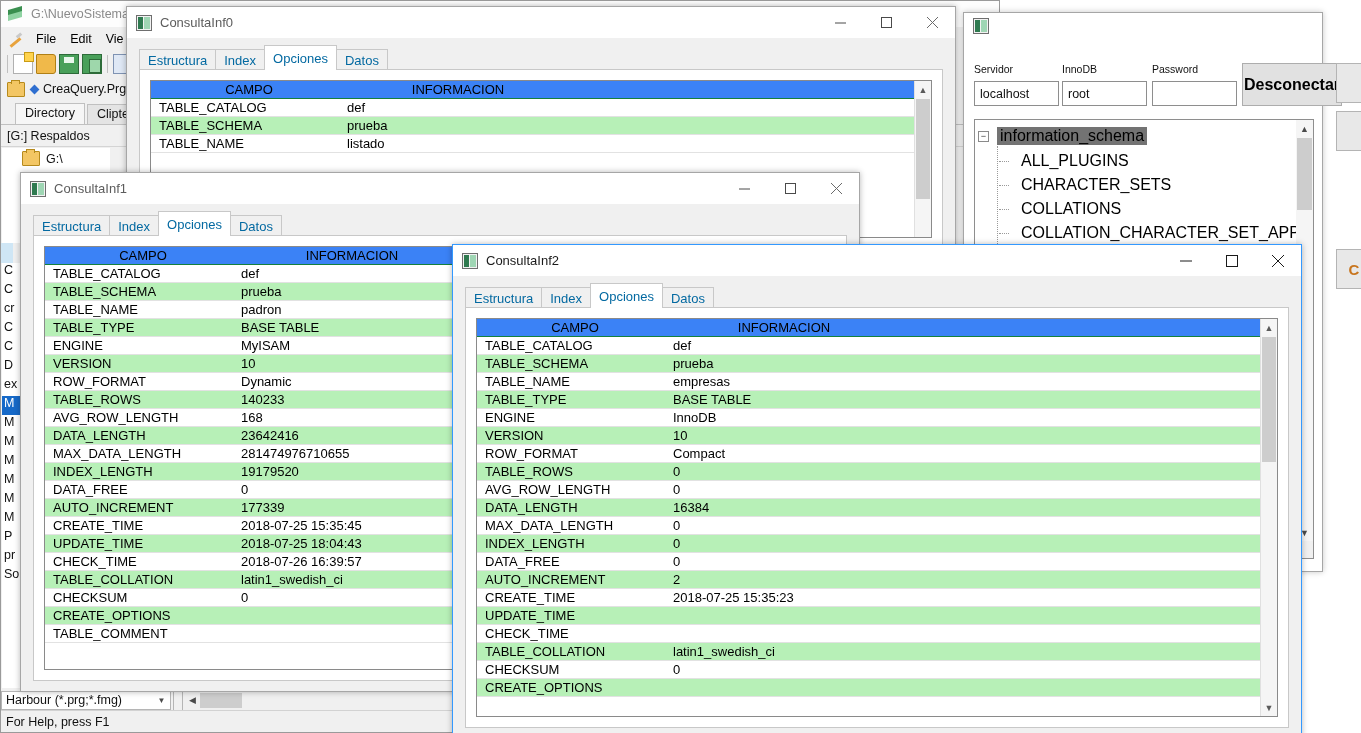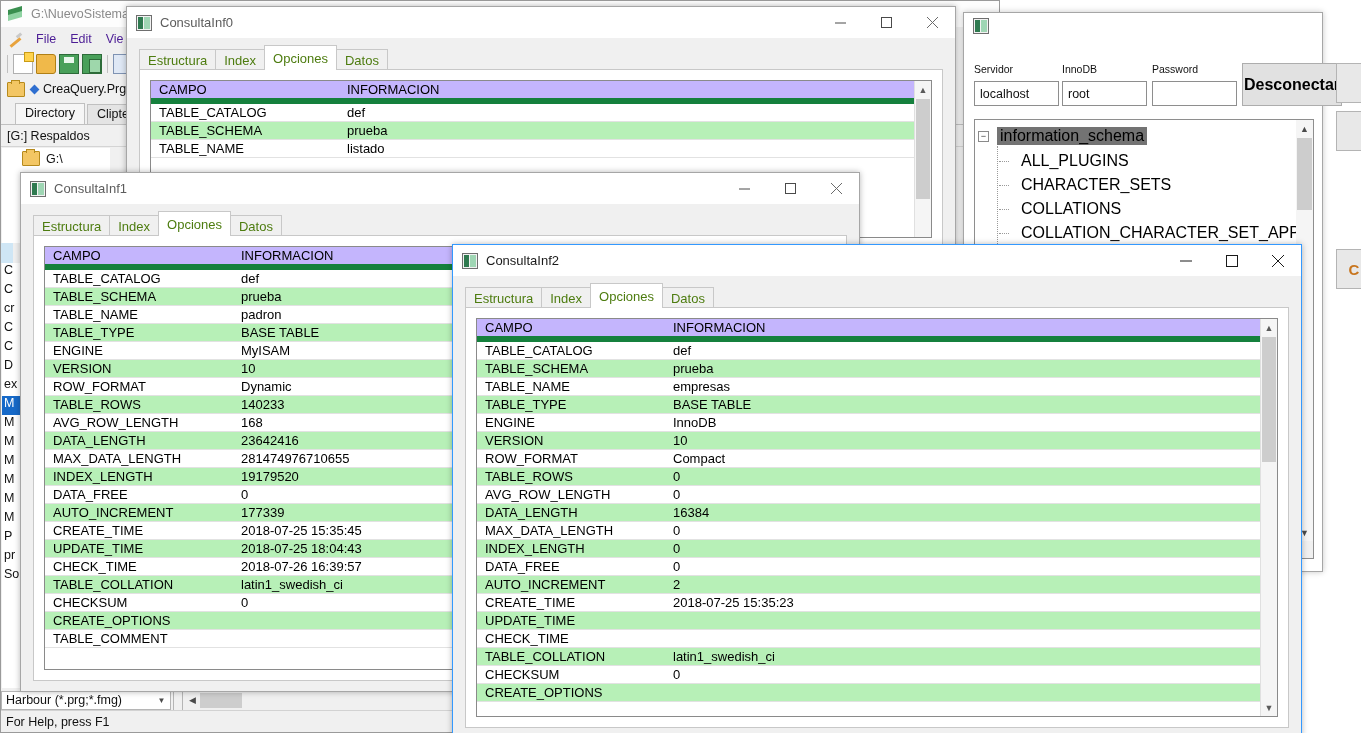--- a/index.html
+++ b/index.html
@@ -49,21 +49,21 @@
   .clientarea { background: #f0f0f0; position:absolute; left:0; right:0; top:31px; bottom:0; }
 
   
   .tabstrip {
     position:absolute; left:12px; top:8px; right:12px; height:24px;
     display:flex; align-items:flex-end;
   }
   .tab {
     height: 21px; padding: 0 8px;
     background:#f0f0f0; border:1px solid #c8c8c8; border-bottom:none;
-    font-size: 13px; color:#4d7c0f;
+    font-size: 13px; color:#0369a1;
     display:flex; align-items:center; margin-right:-1px;
   }
   .tab.selected {
     height: 25px; background:#ffffff; position:relative; z-index:3;
     border-color:#c8c8c8;
   }
   .tabpanel {
     position:absolute; left:12px; right:12px; top:31px; bottom:10px;
     background:#ffffff; border:1px solid #c8c8c8;
   }
@@ -73,21 +73,21 @@
     position:absolute; left:10px; right:10px; top:10px; bottom:10px;
     border:1px solid #8a8a8a; background:#fff; overflow:hidden;
   }
   .gtable { width:100%; border-collapse: collapse; table-layout: fixed; }
   .gtable td {
     font-size: 13px; color:#000; padding: 1px 0 1px 8px;
     border-bottom: 1px solid #e2e2e2;
     white-space: nowrap; overflow: hidden;
   }
   .gtable tr.hl td { background: #b7f0b7; }
-  .gtable tr.hdr td { background:#c4b5fd; border-bottom: 6px solid #15803d; }
+  .gtable tr.hdr td { background:#3b82f6; border-bottom: 1px solid #15803d; text-align: center; }
   .col-c { width: 188px; }
   .col-i { width: 230px; }
   .col-x { width: auto; }
 
   
   .vsb {
     position:absolute; top:0; right:0; width:17px; bottom:0;
     background:#f5f5f5; border-left:1px solid #e0e0e0;
   }
   .vsb .arr {
@@ -101,21 +101,21 @@
          border:1px solid #9a9a9a; }
   #ide .ide-title { height:26px; background:#fdfdfd; display:flex; align-items:center; }
   .ide-logo { width:18px; height:16px; margin:0 6px 0 6px; position:relative; flex:0 0 auto;}
   .ide-logo::before{content:"";position:absolute;left:1px;top:2px;width:14px;height:6px;background:#3a8f4f;transform:skewY(-16deg);}
   .ide-logo::after{content:"";position:absolute;left:1px;top:7px;width:14px;height:6px;background:#8fd3a2;transform:skewY(-16deg);}
   .ide-title-text{font-size:12.5px;color:#8a8a8a;}
   .menubar { height:24px; display:flex; align-items:center; padding-left:6px; background:#f0f0f0;}
   .menu-pencil{width:16px;height:16px;position:relative;margin-right:6px;}
   .menu-pencil::before{content:"";position:absolute;left:2px;top:10px;width:13px;height:3px;background:#e8a33d;transform:rotate(-40deg);}
   .menu-pencil::after{content:"";position:absolute;left:9px;top:3px;width:6px;height:3px;background:#c9c9c9;transform:rotate(-40deg);}
-  .menu-item{font-size:12.5px;color:#4c1d95;padding:2px 7px;}
+  .menu-item{font-size:12.5px;color:#000000;padding:2px 7px;}
   .toolbar{height:26px;background:#f0f0f0;display:flex;align-items:center;padding-left:4px;gap:3px;}
   .tbtn{width:20px;height:20px;position:relative;}
   .tbtn.newdoc{background:#fff;border:1px solid #b0b0b0;}
   .tbtn.newdoc::after{content:"";position:absolute;right:-2px;top:-3px;width:8px;height:8px;background:#ffd34d;border:1px solid #c99b14;}
   .tbtn.open{background:#f0b94a;border:1px solid #b07f15;border-radius:1px 3px 3px 1px;}
   .tbtn.save{background:#49a05a;border:1px solid #2d6b39;}
   .tbtn.save::after{content:"";position:absolute;left:4px;top:2px;width:10px;height:6px;background:#e9f7ec;}
   .tbtn.saveall{background:#49a05a;border:1px solid #2d6b39;}
   .tbtn.saveall::after{content:"";position:absolute;left:6px;top:4px;width:10px;height:12px;background:#9ed7ab;border:1px solid #2d6b39;}
   .tbtn.misc{background:#dfe8f5;border:1px solid #7f93b3;}

